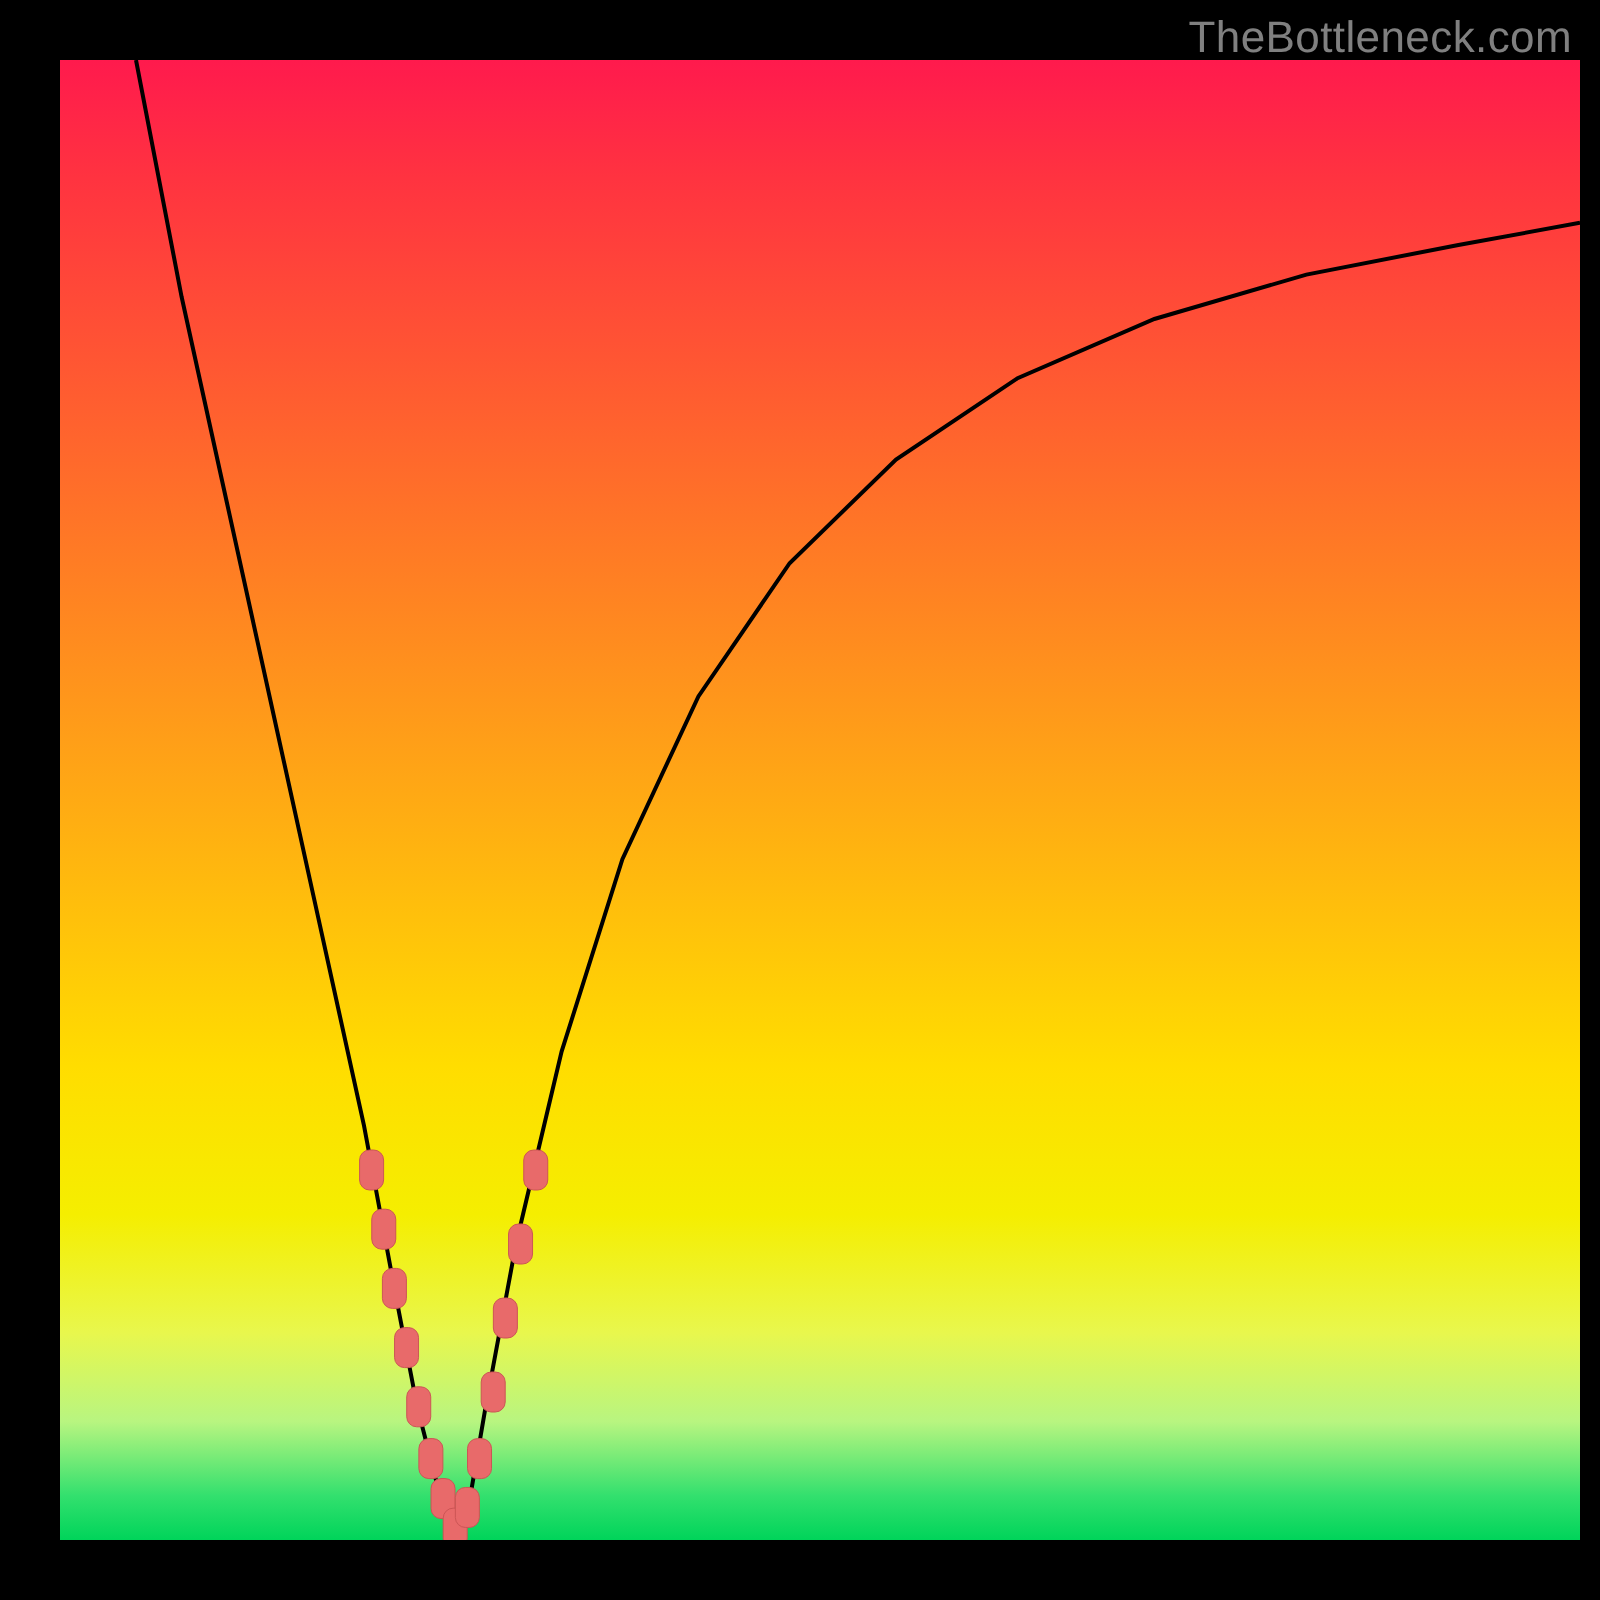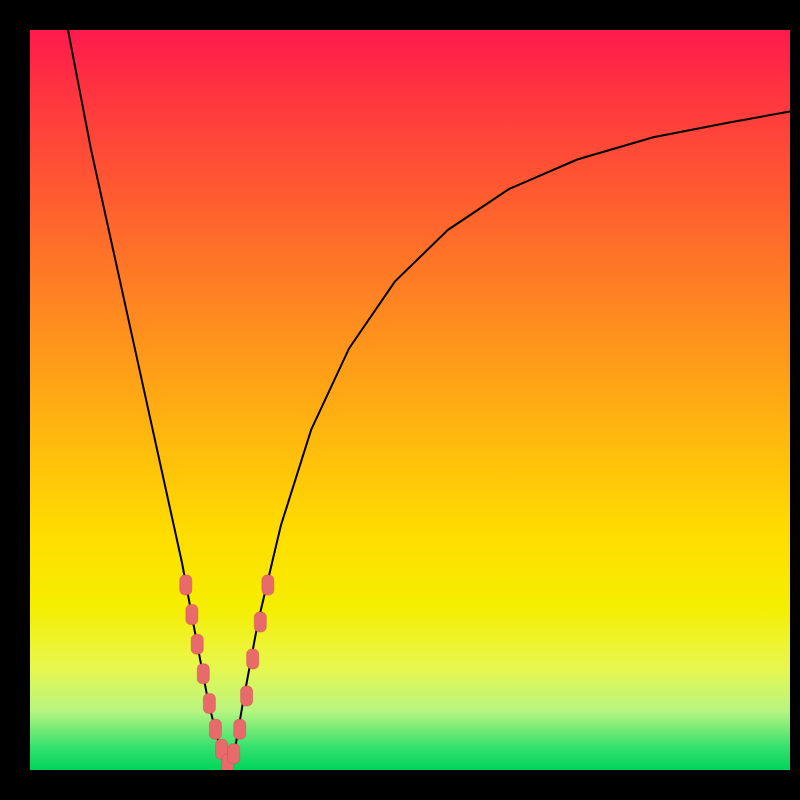--- a/index.html
+++ b/index.html
@@ -83,13 +83,14 @@
           <rect x="191.60" y="724.08" width="12" height="20" rx="5" ry="5" class="marker"></rect>
           <rect x="197.68" y="713.72" width="12" height="20" rx="5" ry="5" class="marker"></rect>
           <rect x="203.76" y="689.30" width="12" height="20" rx="5" ry="5" class="marker"></rect>
           <rect x="210.60" y="656.00" width="12" height="20" rx="5" ry="5" class="marker"></rect>
           <rect x="216.68" y="619.00" width="12" height="20" rx="5" ry="5" class="marker"></rect>
           <rect x="224.28" y="582.00" width="12" height="20" rx="5" ry="5" class="marker"></rect>
           <rect x="231.88" y="545.00" width="12" height="20" rx="5" ry="5" class="marker"></rect>
         </g>
     </svg>
   </div>
+  <div class="watermark">TheBottleneck.com</div>
 </div>
 
 </body></html>

